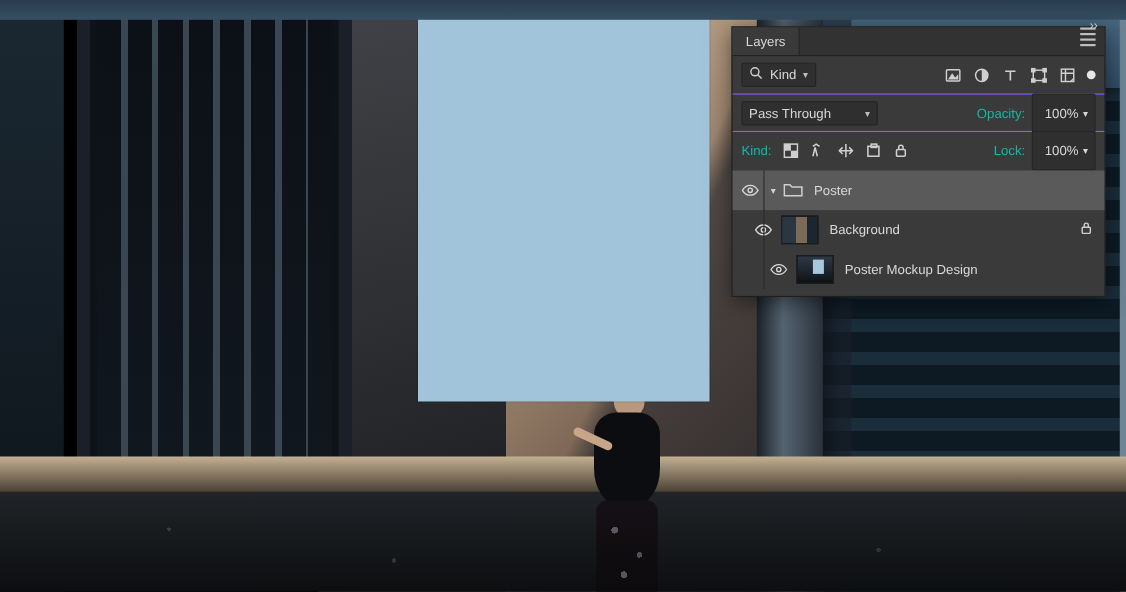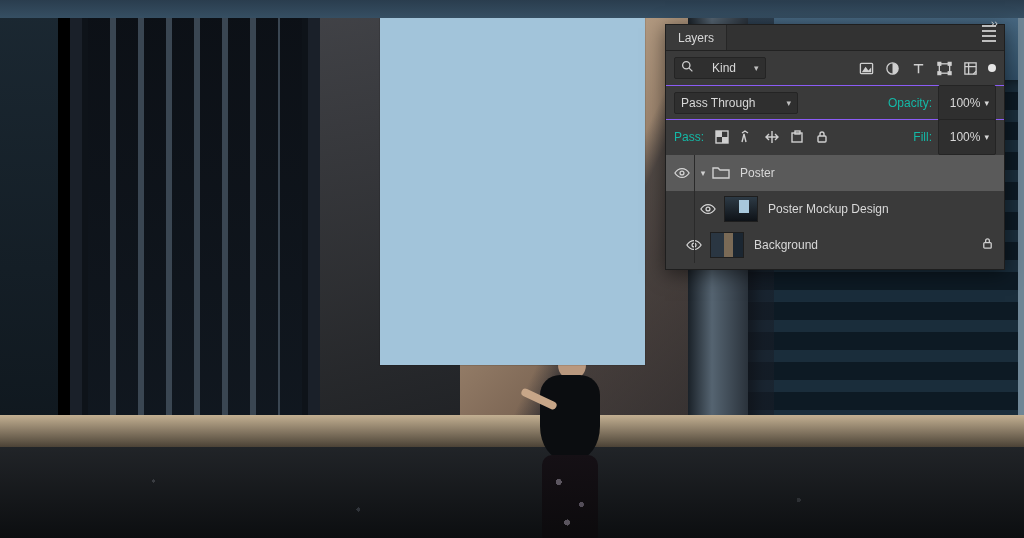--- a/index.html
+++ b/index.html
@@ -72,21 +72,21 @@
   .panel-tabs{display:flex;align-items:flex-start;height:26px;background:#323232;
               border-bottom:1px solid #222;}
   .tab{padding:0 12px;height:100%;display:flex;align-items:center;background:#3a3a3a;
        border-right:1px solid #262626;}
   .panel-menu{margin-left:auto;margin-right:8px;display:flex;flex-direction:column;gap:3px;cursor:pointer;}
   .panel-menu span{width:14px;height:2px;background:#bdbdbd;}
   .panel .flyout{position:absolute;right:6px;top:-8px;font-size:11px;color:#cfcfcf;}
 
   .row{display:flex;align-items:center;height:34px;padding:0 8px;gap:6px;border-top:1px solid #8b5cf6;}
   .row.first{border-top:none;}
-  .dd{display:flex;align-items:center;gap:18px;height:22px;padding:0 6px;background:#2f2f2f;
+  .dd{display:flex;align-items:center;gap:6px;height:22px;padding:0 6px;background:#2f2f2f;
       border:1px solid #242424;border-radius:2px;}
   .dd .chev{font-size:9px;color:#bfbfbf;}
   .icons-right{margin-left:auto;display:flex;align-items:center;gap:10px;}
   .filter-ico{width:16px;height:16px;display:flex;align-items:center;justify-content:center;color:#d0d0d0;}
   .filter-ico svg{width:15px;height:15px;stroke:#cfcfcf;fill:none;stroke-width:1.4;}
   .filter-ico.img svg{fill:#cfcfcf;stroke:none;}
   .dot{width:8px;height:8px;border-radius:50%;background:#e6e6e6;}
 
   .lbl{color:#14b8a6;}
   .pct-box{display:flex;align-items:center;gap:4px;background:#2f2f2f;border:1px solid #242424;
@@ -217,21 +217,21 @@
       <span class="chev" style="margin-left:auto">▾</span>
     </div>
     <span class="lbl" style="margin-left:auto">Opacity:</span>
     <div class="pct-box">
       <span>100%</span>
       <span class="chev">▾</span>
     </div>
   </div>
 
   <div class="row lock-row">
-    <span class="lbl">Pass:</span>
+    <span class="lbl">Kind:</span>
     <div class="lock-icons">
       <span>
         <svg viewBox="0 0 14 14">
             <rect x="1" y="1" width="12" height="12"></rect>
             <rect x="1" y="1" width="6" height="6" fill="#cfcfcf" stroke="none"></rect>
             <rect x="7" y="7" width="6" height="6" fill="#cfcfcf" stroke="none"></rect>
           </svg>
       </span>
       <span>
         <svg viewBox="0 0 14 14">
@@ -249,21 +249,21 @@
             <rect x="5" y="1" width="5" height="3"></rect>
           </svg>
       </span>
       <span>
         <svg viewBox="0 0 14 14">
             <rect x="3" y="6" width="8" height="6" rx="1"></rect>
             <path d="M5 6V4a2 2 0 0 1 4 0v2"></path>
           </svg>
       </span>
     </div>
-    <span class="lbl" style="margin-left:auto">Fill:</span>
+    <span class="lbl" style="margin-left:auto">Lock:</span>
     <div class="pct-box">
       <span>100%</span>
       <span class="chev">▾</span>
     </div>
   </div>
 
   <div class="tree">
 
     <div class="layer selected">
       <div class="divider"></div>
@@ -275,49 +275,49 @@
       </span>
       <span class="caret">▾</span>
       <span class="folder-ico">
         <svg viewBox="0 0 18 14">
             <path d="M1 3h5l2 2h9v8H1z"></path>
           </svg>
       </span>
       <span class="name">Poster</span>
     </div>
 
+    <div class="layer indent-1">
+      <div class="divider"></div>
+      <span class="vis">
+        <svg viewBox="0 0 18 12">
+            <path d="M1 6c2.5-4 5.5-5 8-5s5.5 1 8 5c-2.5 4-5.5 5-8 5S3.5 10 1 6z"></path>
+            <circle cx="9" cy="6" r="2.2"></circle>
+          </svg>
+      </span>
+      <span class="thumb bg">
+        <span class="t-wall"></span>
+      </span>
+      <span class="name">Background</span>
+      <span class="lock-right">
+        <svg viewBox="0 0 14 14">
+            <rect x="3" y="6" width="8" height="6" rx="1"></rect>
+            <path d="M5 6V4a2 2 0 0 1 4 0v2"></path>
+          </svg>
+      </span>
+    </div>
+
     <div class="layer indent-2">
       <div class="divider"></div>
       <span class="vis">
         <svg viewBox="0 0 18 12">
             <path d="M1 6c2.5-4 5.5-5 8-5s5.5 1 8 5c-2.5 4-5.5 5-8 5S3.5 10 1 6z"></path>
             <circle cx="9" cy="6" r="2.2"></circle>
           </svg>
       </span>
       <span class="thumb">
         <span class="t-wall"></span>
           <span class="t-poster"></span>
       </span>
       <span class="name">Poster Mockup Design</span>
     </div>
 
-    <div class="layer indent-1">
-      <div class="divider"></div>
-      <span class="vis">
-        <svg viewBox="0 0 18 12">
-            <path d="M1 6c2.5-4 5.5-5 8-5s5.5 1 8 5c-2.5 4-5.5 5-8 5S3.5 10 1 6z"></path>
-            <circle cx="9" cy="6" r="2.2"></circle>
-          </svg>
-      </span>
-      <span class="thumb bg">
-        <span class="t-wall"></span>
-      </span>
-      <span class="name">Background</span>
-      <span class="lock-right">
-        <svg viewBox="0 0 14 14">
-            <rect x="3" y="6" width="8" height="6" rx="1"></rect>
-            <path d="M5 6V4a2 2 0 0 1 4 0v2"></path>
-          </svg>
-      </span>
-    </div>
-
   </div>
 </div>
 
 </body></html>

